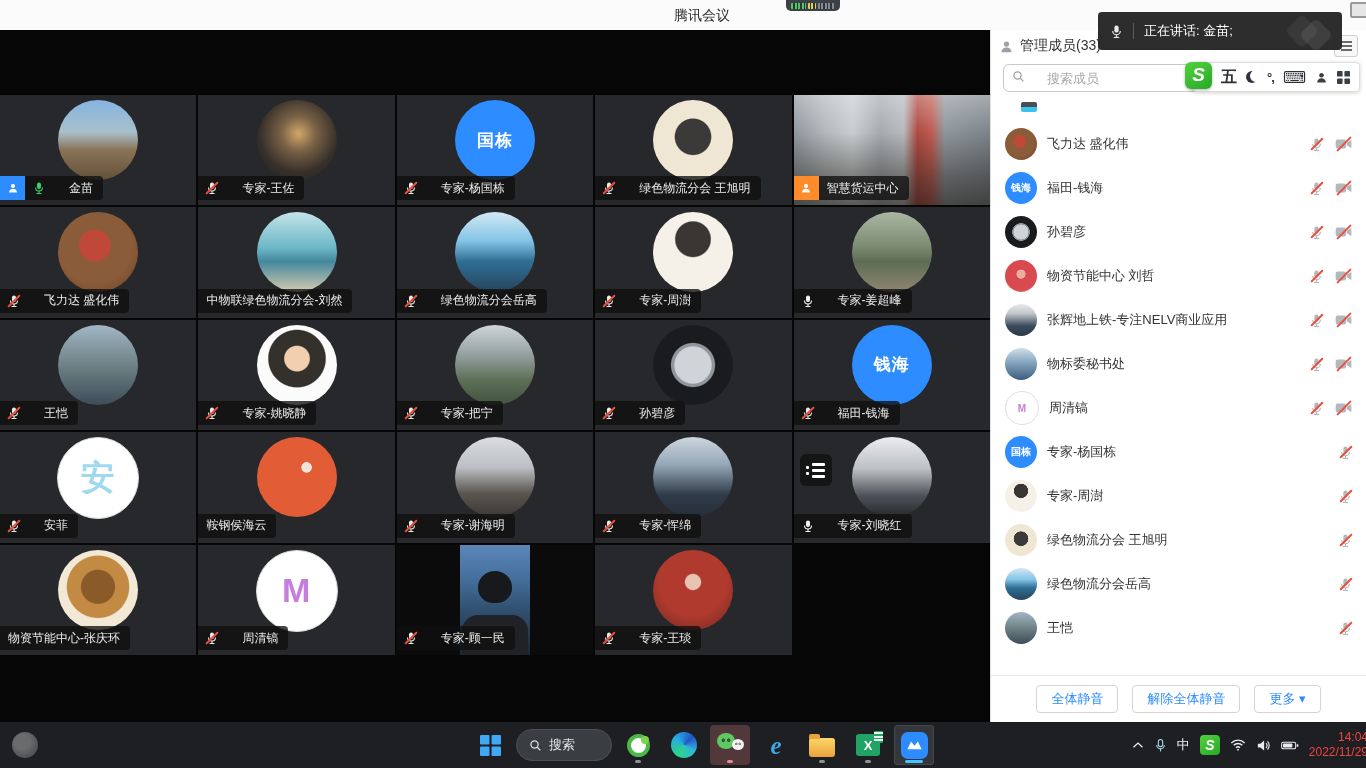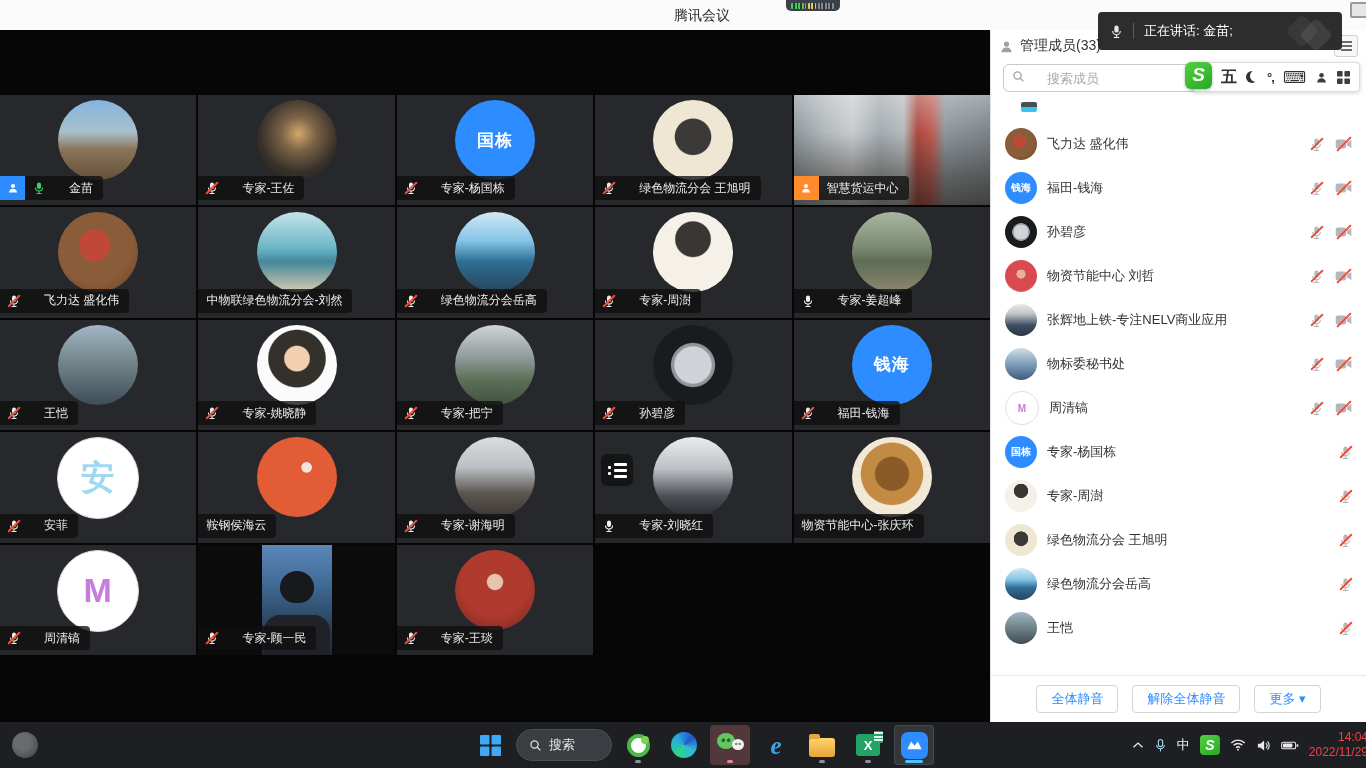--- a/index.html
+++ b/index.html
@@ -456,20 +456,37 @@
             <path d="M5 12a7 7 0 0 0 14 0" fill="none" stroke="currentColor" stroke-width="2.2"></path>
             <line x1="12" y1="19" x2="12" y2="23" stroke="currentColor" stroke-width="2.2"></line>
             <line x1="7" y1="24" x2="17" y2="24" stroke="currentColor" stroke-width="2.2"></line>
                 </svg>
         </span>
         <span class="nm">专家-谢海明</span>
       </span>
     </div>
   </div>
         <div class="cell">
+    <div class="avatar" style="background: linear-gradient(rgb(204, 214, 222) 0%, rgb(150, 168, 182) 34%, rgb(48, 60, 74) 72%, rgb(36, 46, 56) 100%);"></div>
+    <div class="tagrow">
+
+      <span class="tag">
+        <span class="mic muted">
+          <svg viewBox="0 0 24 26" width="12" height="14" aria-hidden="true">
+            <rect x="8" y="2" width="8" height="13" rx="4" fill="currentColor"></rect>
+            <path d="M5 12a7 7 0 0 0 14 0" fill="none" stroke="currentColor" stroke-width="2.2"></path>
+            <line x1="12" y1="19" x2="12" y2="23" stroke="currentColor" stroke-width="2.2"></line>
+            <line x1="7" y1="24" x2="17" y2="24" stroke="currentColor" stroke-width="2.2"></line>
+                </svg>
+        </span>
+        <span class="nm">专家-恽绵</span>
+      </span>
+    </div>
+  </div>
+        <div class="cell">
     <div class="avatar" style="background: linear-gradient(rgb(236, 236, 238) 0%, rgb(188, 192, 196) 40%, rgb(76, 80, 86) 74%, rgb(40, 41, 45) 100%);"></div>
     <div class="tagrow">
 
       <span class="tag">
         <span class="mic on">
           <svg viewBox="0 0 24 26" width="12" height="14" aria-hidden="true">
             <rect x="8" y="2" width="8" height="13" rx="4" fill="currentColor"></rect>
             <path d="M5 12a7 7 0 0 0 14 0" fill="none" stroke="currentColor" stroke-width="2.2"></path>
             <line x1="12" y1="19" x2="12" y2="23" stroke="currentColor" stroke-width="2.2"></line>
             <line x1="7" y1="24" x2="17" y2="24" stroke="currentColor" stroke-width="2.2"></line>

